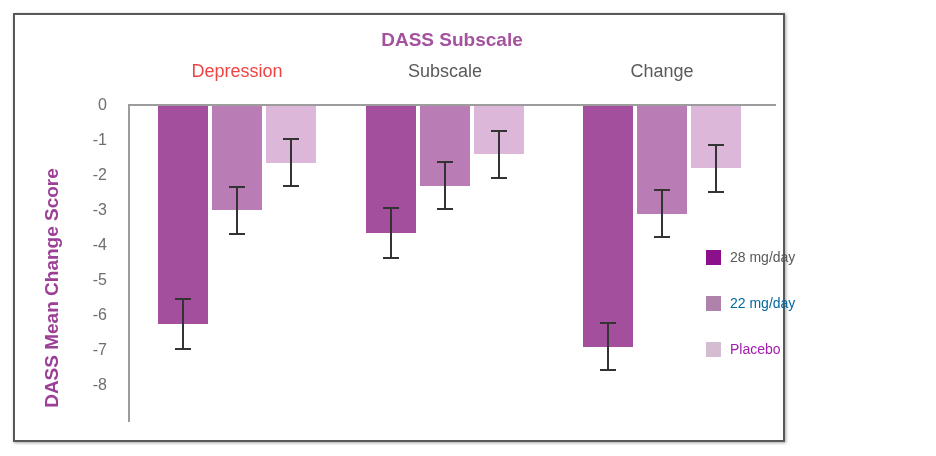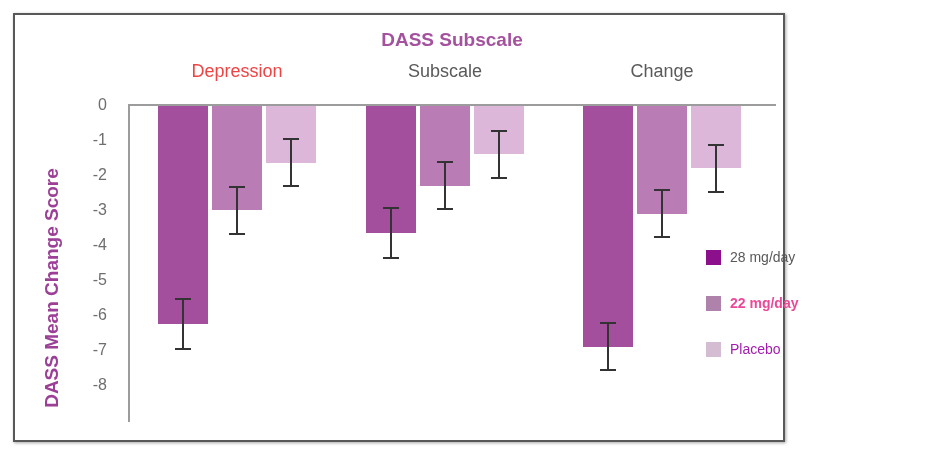--- a/index.html
+++ b/index.html
@@ -132,20 +132,20 @@
       <div class="axis-line" style="left: 128px; top: 104px; width: 2px; height: 318px; background: rgb(156, 156, 156);"></div>
     </div>
 
   <div class="legend" id="legend">
       <div class="legend-item">
         <span class="legend-swatch" style="background: rgb(140, 15, 140);"></span>
         <span class="legend-label" style="color: rgb(89, 89, 89);">28 mg/day</span>
       </div>
       <div class="legend-item">
         <span class="legend-swatch" style="background: rgb(175, 130, 171);"></span>
-        <span class="legend-label" style="color: #ec4899; font-weight: bold;">22 mg/day</span>
+        <span class="legend-label" style="color: #0369a1;">22 mg/day</span>
       </div>
       <div class="legend-item">
         <span class="legend-swatch" style="background: rgb(212, 188, 210);"></span>
         <span class="legend-label" style="color: #a21caf;">Placebo</span>
       </div>
     </div>
 </div>
 
 </body></html>

